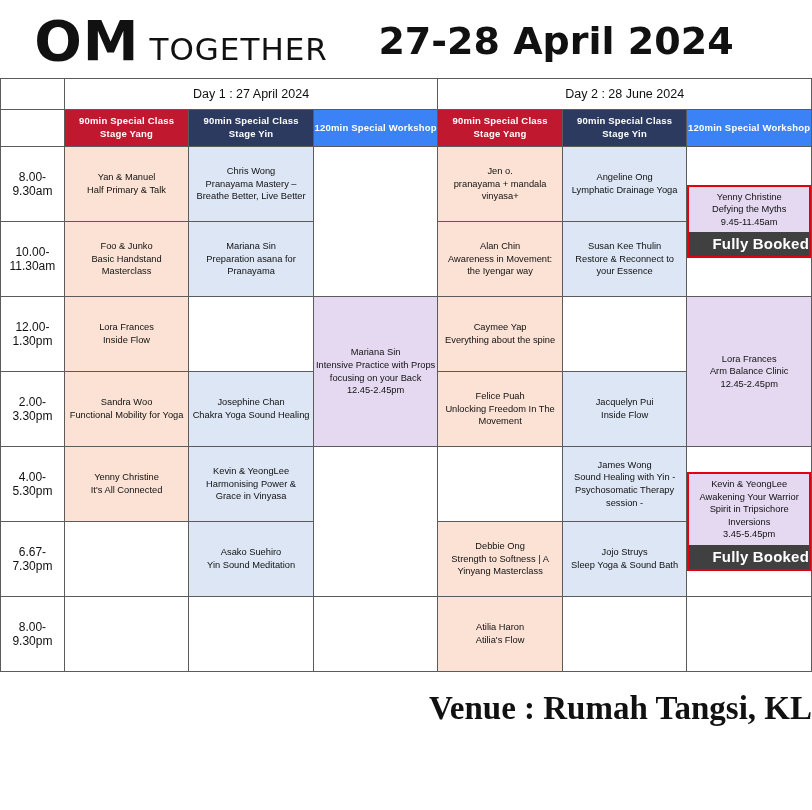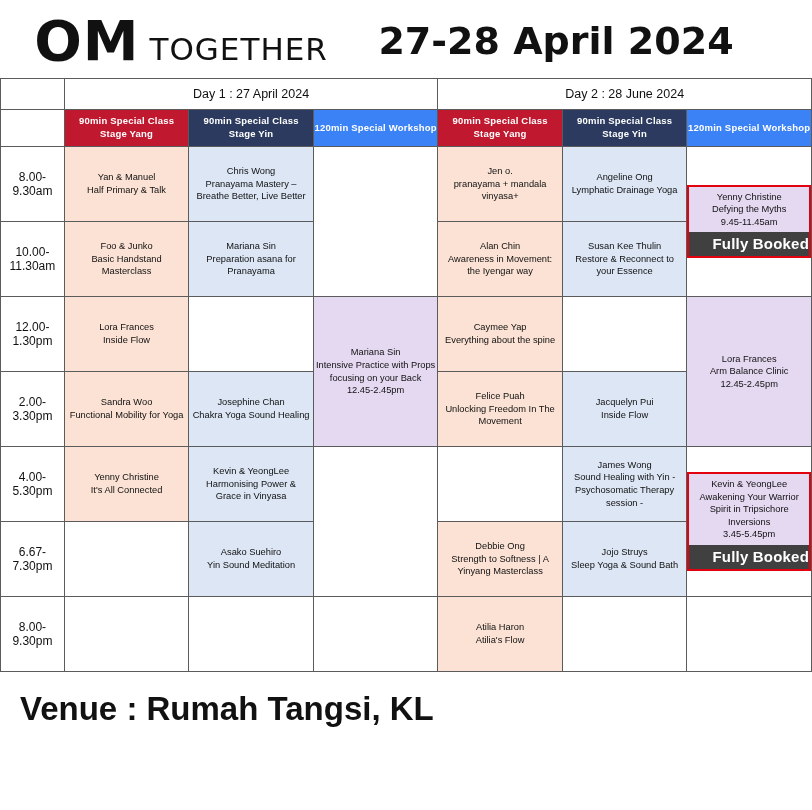--- a/index.html
+++ b/index.html
@@ -143,22 +143,22 @@
     color: #ffffff;
     font-size: 15px;
     font-weight: 700;
     padding: 3px 0 4px 0;
     letter-spacing: 0.2px;
     text-align: right;
   }
 
   
   .footer {
-    text-align: left;
-    font-family: Liberation Sans, sans-serif;
+    text-align: right;
+    font-family: Liberation Serif, serif;
     font-size: 33px;
     font-weight: 700;
     padding-top: 18px;
     margin-left: 20px;
   }
 </style>
 </head>
 <body>
 
 <div class="page">

